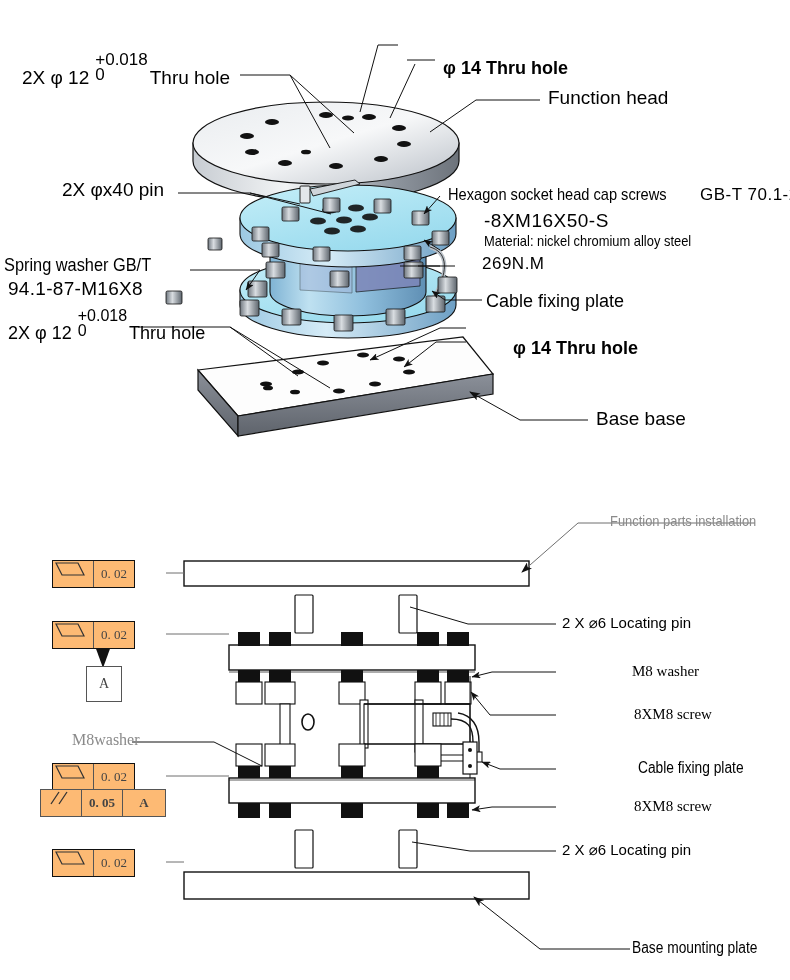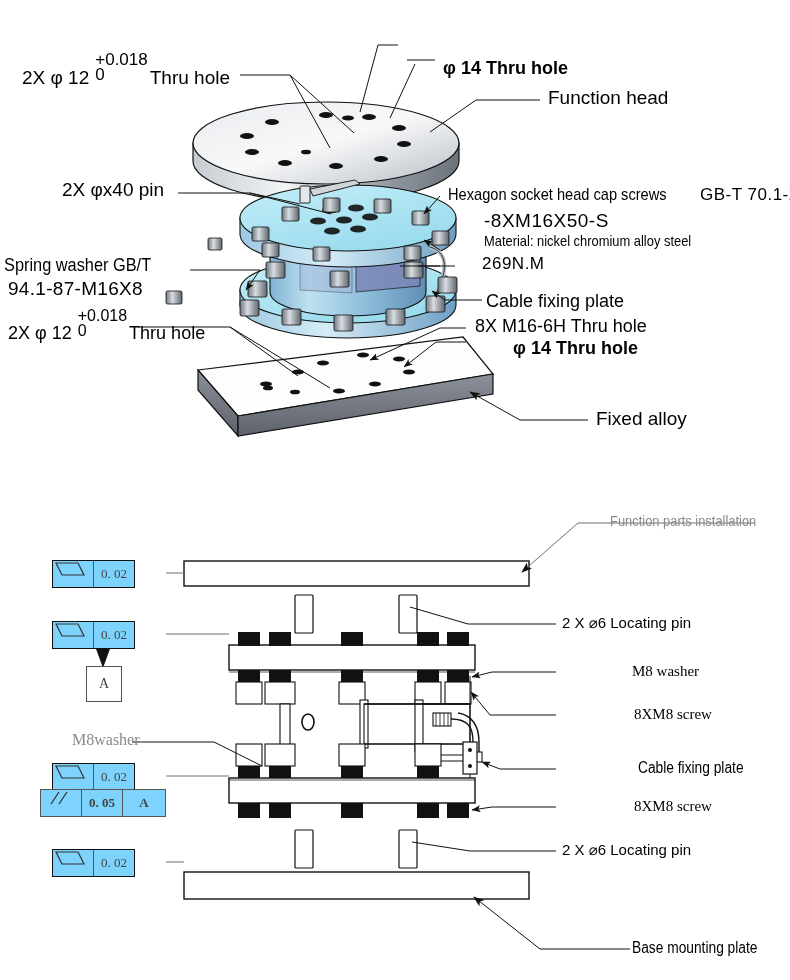--- a/index.html
+++ b/index.html
@@ -5,21 +5,21 @@
   html,body{margin:0;padding:0;background:#fff;}
   body{width:790px;height:980px;position:relative;overflow:hidden;
        font-family:"Liberation Sans",sans-serif;color:#000;}
   .root{position:absolute;inset:0;}
   svg{position:absolute;top:0;left:0;}
   .lbl{position:absolute;white-space:nowrap;line-height:1.05;}
   .sans{font-family:"Liberation Sans",sans-serif;}
   .serif{font-family:"Liberation Serif",serif;}
   .narrowc{font-family:"Liberation Sans",sans-serif;transform:scaleX(.86);transform-origin:left center;}
   .grey{color:#8a8a8a;}
-  .fcf{position:absolute;display:flex;border:1.4px solid #111;background:#7dd3fc;height:26px;}
+  .fcf{position:absolute;display:flex;border:1.4px solid #111;background:#fdba74;height:26px;}
   .fcf .cell{display:flex;align-items:center;justify-content:center;
              border-right:1.2px solid #555;padding:0 7px;font-size:13px;
              font-family:"Liberation Serif",serif;color:#444;}
   .fcf .cell:last-child{border-right:none;}
   .fcf .sym{width:40px;padding:0;}
   .datum{position:absolute;border:1.2px solid #555;background:#fff;
          width:34px;height:34px;display:flex;align-items:center;justify-content:center;
          font-family:"Liberation Serif",serif;font-size:14px;color:#444;}
 </style>
 </head>
@@ -354,23 +354,22 @@
 
 <div class="lbl sans" style="left:486px;top:292px;font-size:18px;">Cable fixing plate</div>
 
 <div class="lbl sans" style="left:8px;top:317px;font-size:18px;">
   <span>2X φ 12</span><span style="display:inline-block;width:6px"></span><span style="display:inline-block;font-size:16px;">
      <span style="display:block;line-height:11px;position:relative;top:-7px;">+0.018</span>
      <span style="display:block;line-height:11px;position:relative;top:-3px;">0</span>
   </span><span style="display:inline-block;width:2px"></span><span>Thru hole</span>
 </div>
 
-<div class="lbl sans" style="left:475px;top:317px;font-size:18px;">8X  M16-6H Thru hole</div>
 <div class="lbl sans" style="left:513px;top:339px;font-size:18px;font-weight:600;">φ  14 Thru hole</div>
-<div class="lbl sans" style="left:596px;top:409px;font-size:19px;">Fixed alloy</div>
+<div class="lbl sans" style="left:596px;top:409px;font-size:19px;">Base base</div>
 
 <div class="lbl narrowc grey" style="left:610px;top:513px;font-size:15px;">Function parts installation</div>
 <div class="lbl sans" style="left:562px;top:615px;font-size:15px;">2 X ⌀6 Locating pin</div>
 <div class="lbl sans" style="left:632px;top:663px;font-size:15px;">
   <span class="serif">M8  washer</span>
 </div>
 <div class="lbl sans" style="left:634px;top:706px;font-size:15px;">
   <span class="serif">8XM8 screw</span>
 </div>
 <div class="lbl narrowc" style="left:638px;top:760px;font-size:16px;">Cable fixing plate</div>

